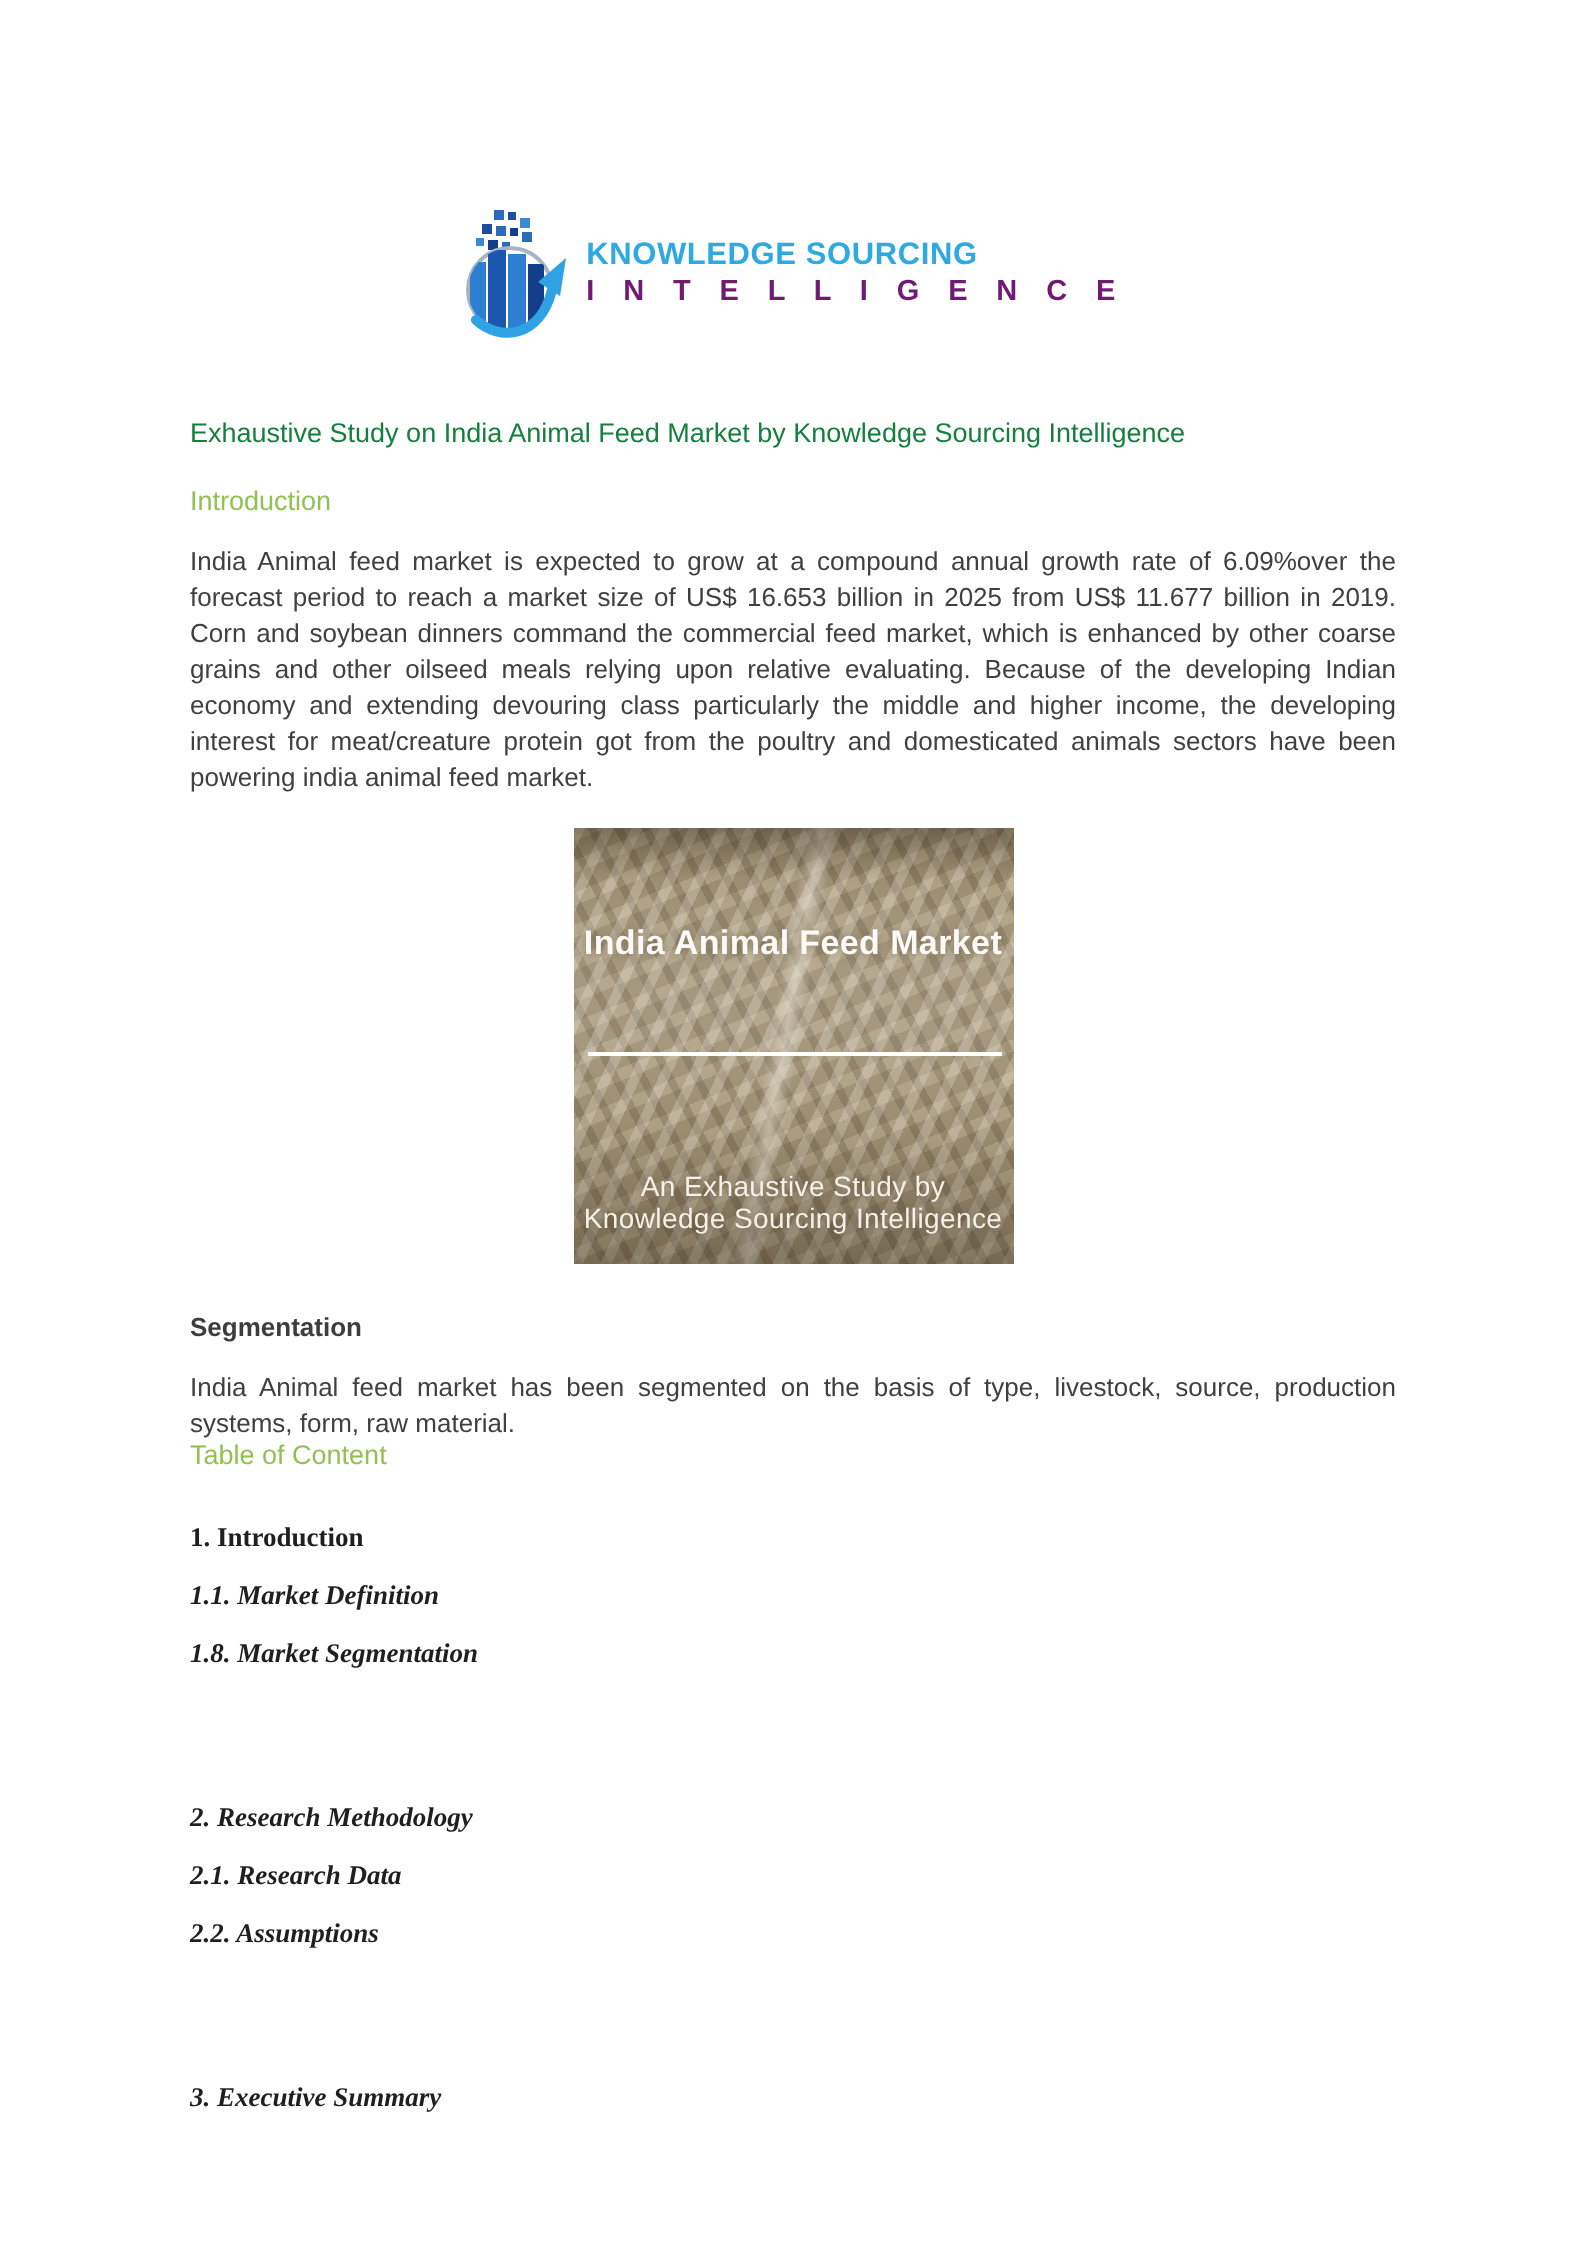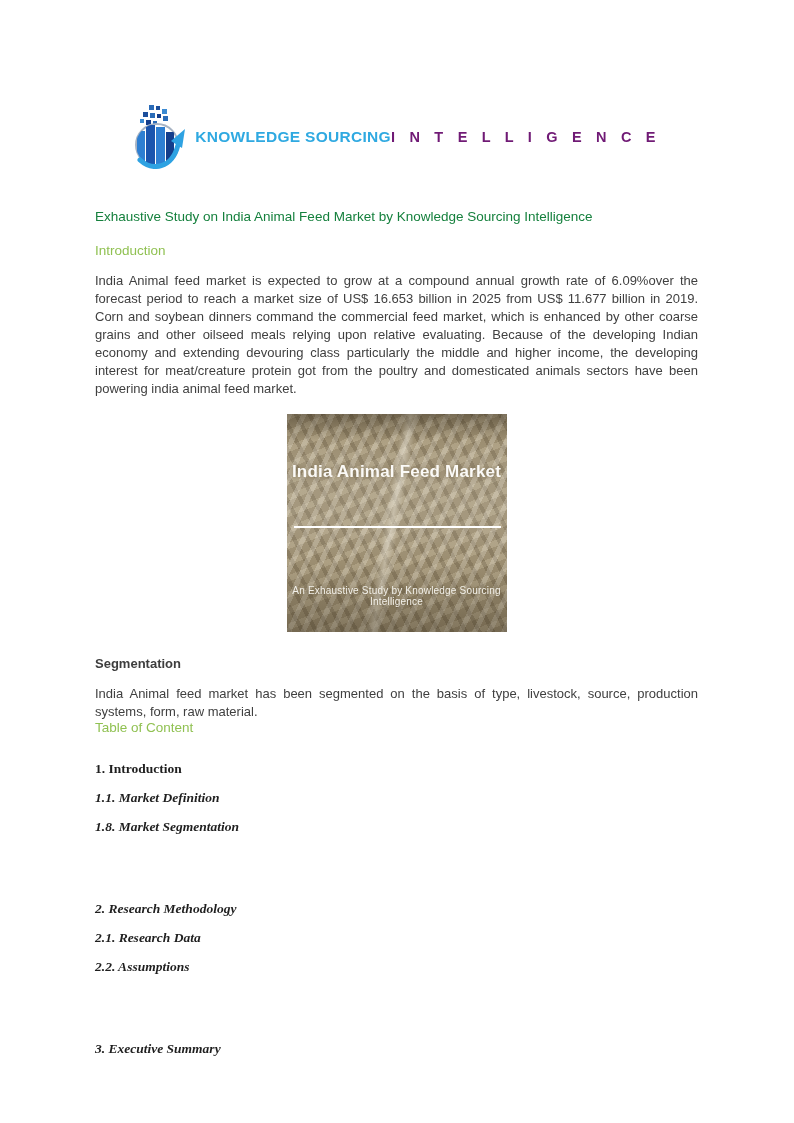--- a/index.html
+++ b/index.html
@@ -19,21 +19,21 @@
   
   .logo-row {
     display: flex;
     align-items: center;
     justify-content: center;
     gap: 9px;
     width: fit-content;
     margin: 0 auto;
     height: 64px;
   }
-  .logo-text { display: flex; flex-direction: row; justify-content: flex-end; }
+  .logo-text { display: flex; flex-direction: column; justify-content: flex-end; }
   .logo-line1 {
     font-size: 15.5px;
     font-weight: bold;
     color: #2fa9e1;
     letter-spacing: 0.3px;
     line-height: 1.15;
   }
   .logo-line2 {
     font-size: 14.5px;
     font-weight: 600;
@@ -104,21 +104,21 @@
     right: 6px;
     height: 2px;
     background: #ffffff;
   }
   .cover-caption {
     position: absolute;
     top: 171px;
     left: 0;
     width: 100%;
     text-align: center;
-    font-size: 10px;
+    font-size: 14px;
     letter-spacing: 0.2px;
     color: #f3f1ea;
     text-shadow: 0 0 3px rgba(110,95,65,0.6);
   }
 
   
   .toc-list {
     list-style: none;
     margin-top: 26px;
     font-family: "Liberation Serif", serif;

